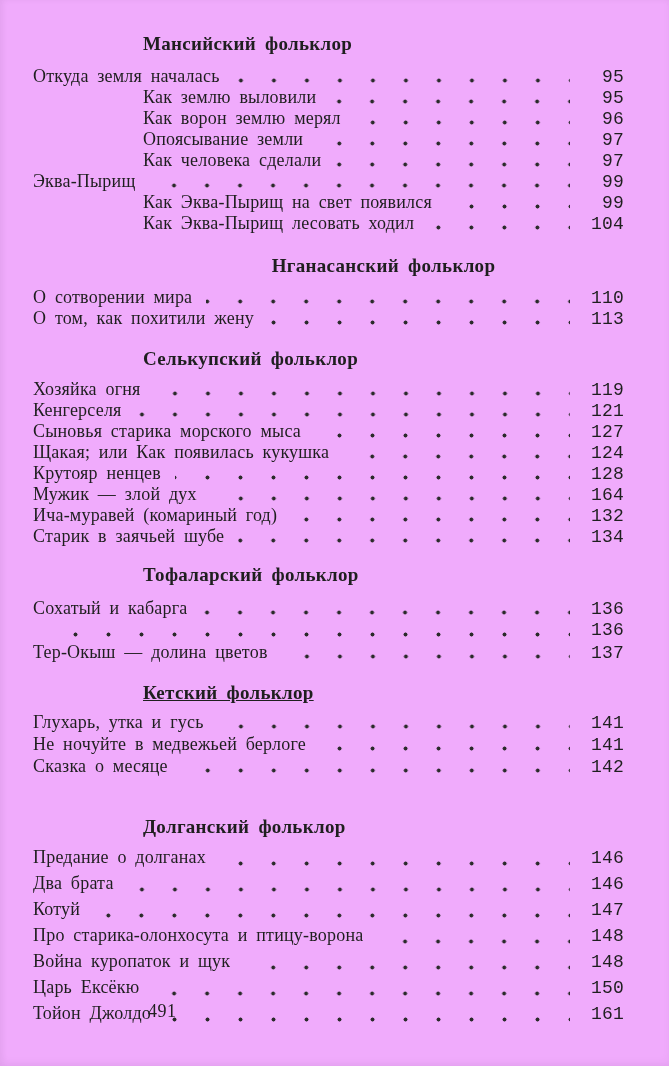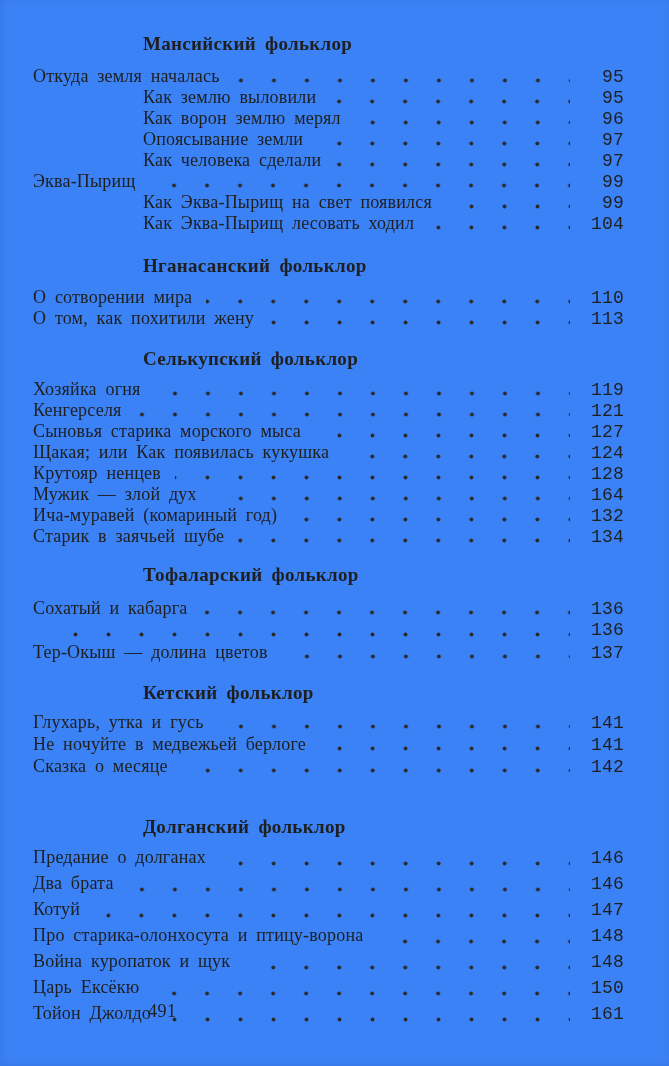--- a/index.html
+++ b/index.html
@@ -5,21 +5,21 @@
   html, body { margin: 0; padding: 0; }
   body {
     width: 669px; height: 1066px;
     background: #f2f2f0;
     font-family: "Liberation Serif", "DejaVu Serif", serif;
     overflow: hidden;
   }
   .page {
     position: relative;
     width: 669px; height: 1066px;
-    background: #3b82f6;
+    background: #f0abfc;
     box-shadow: inset 3px 0 6px rgba(0,0,0,0.04), inset 0 -4px 8px rgba(0,0,0,0.03);
     color: #1f1f1f;
     box-sizing: border-box;
     padding: 33px 67px 0 33px;
   }
   .content { width: 591px; }
   .heading {
     margin: 0 0 11px 0;
     padding-left: 110px;
     font-size: 19px;
@@ -53,24 +53,24 @@
     background-repeat: repeat-x;
     background-position: right 2px bottom 0;
   }
   .pagenum {
     flex: 0 0 46px;
     text-align: right;
     font-size: 18px;
     font-family: Liberation Mono, monospace;
   }
   
-  .s1 .heading { margin-top: 21px; margin-bottom: 10px; }
+  .s1 .heading { margin-top: 21px; margin-bottom: 10px; text-align: center; }
   .s2 .heading { margin-top: 19px; margin-bottom: 9px; }
   .s3 .heading { margin-top: 17px; margin-bottom: 11px; font-family: Liberation Serif, serif; }
-  .s4 .heading { margin-top: 19px; margin-bottom: 7px; }
+  .s4 .heading { margin-top: 19px; margin-bottom: 7px; text-decoration: underline; }
   .s5 .heading { margin-top: 39px; margin-bottom: 6px; }
   .folio {
     position: absolute;
     left: 148px; top: 1001px;
     font-size: 18px;
     letter-spacing: 0.5px;
     color: #1f1f1f;
   }
 </style>
 </head>

